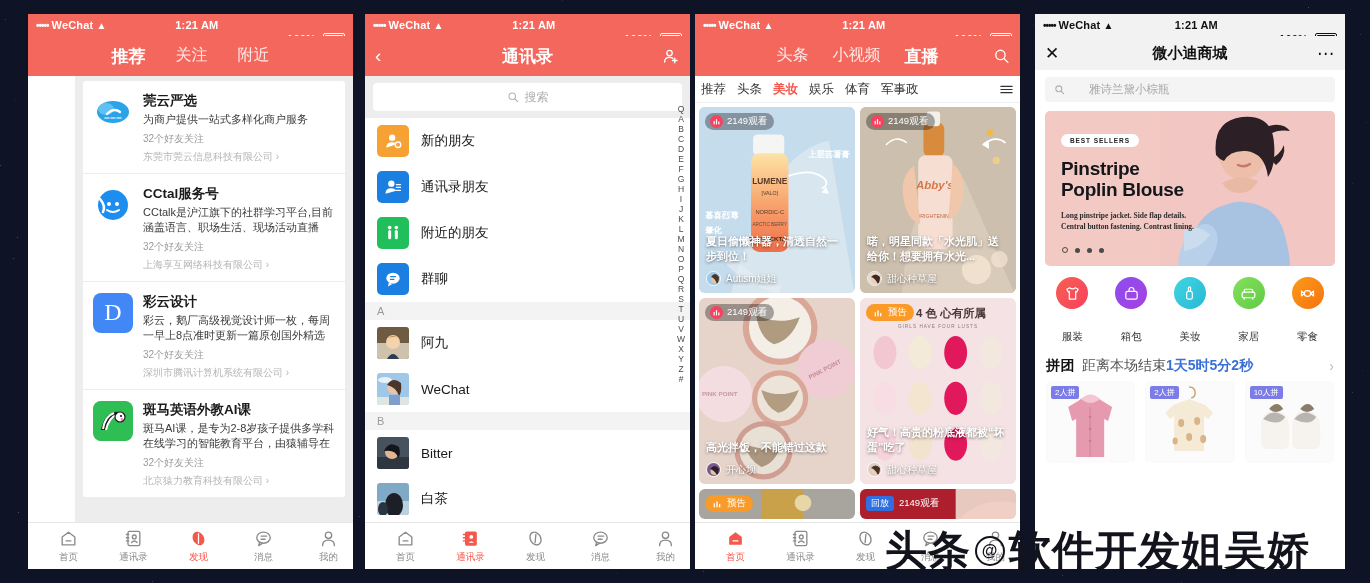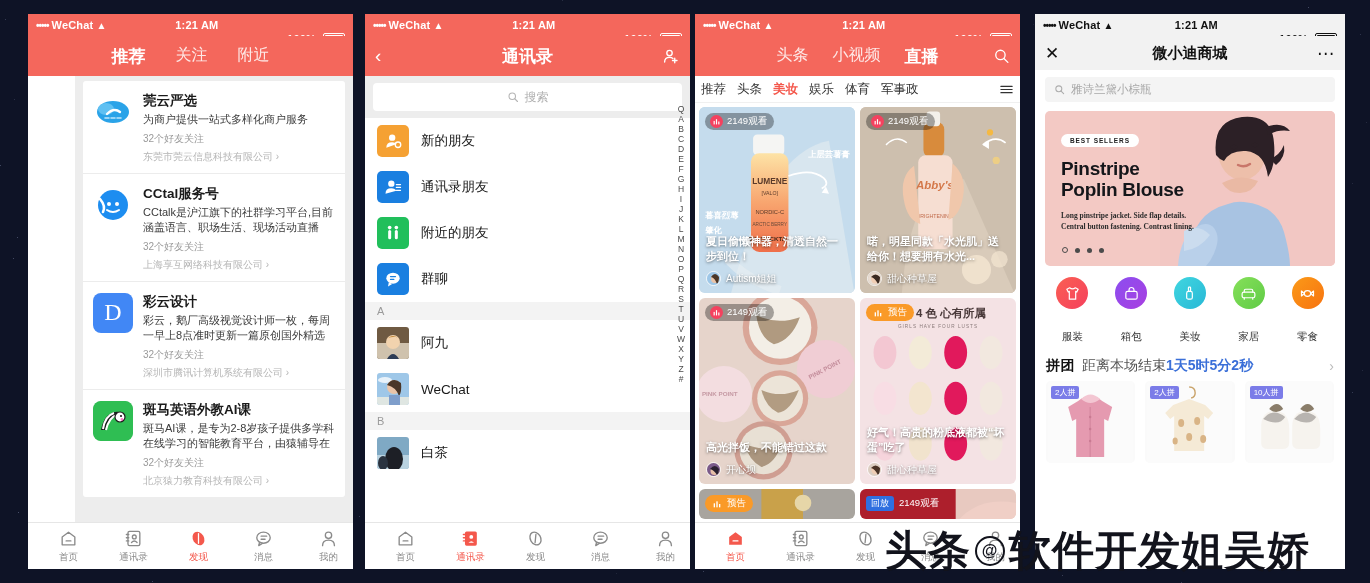--- a/index.html
+++ b/index.html
@@ -126,21 +126,21 @@
     position:absolute; left:7px; bottom:7px; display:flex; align-items:center; gap:5px;
     color:#fff; font-size:10px; text-shadow:0 1px 3px rgba(0,0,0,.6);
   }
   .vav { width:15px; height:15px; border-radius:50%; overflow:hidden; border:1px solid rgba(255,255,255,.8); }
 
   
   .p4nav { background:#f2f2f2; height:34px; flex:none; display:flex; align-items:center; justify-content:center; position:relative; color:#111;}
   .p4nav .t { font-size:15px; font-weight:bold; }
   .p4body { flex:1; background:#fff; overflow:hidden; padding-bottom:2px; }
   .p4search { padding:7px 10px 5px; }
-  .p4searchbox { background:#f4f4f4; border-radius:4px; height:25px; display:flex; align-items:center; gap:6px; padding:0 9px; color:#a8a8a8; font-size:11.5px;}
+  .p4searchbox { background:#f4f4f4; border-radius:4px; height:25px; display:flex; align-items:center; gap:24px; padding:0 9px; color:#a8a8a8; font-size:11.5px;}
   .banner { margin:4px 10px 0; border-radius:5px; overflow:hidden; height:155px; position:relative; background:#f3c9c4;}
   .bn-left { position:absolute; left:16px; top:18px; width:150px; }
   .bn-pill { display:inline-block; background:#fff; border-radius:10px; padding:3px 9px; font-size:6.5px; letter-spacing:.9px; font-weight:bold; color:#222;}
   .bn-h { font-size:19px; font-weight:bold; color:#14161a; line-height:1.12; margin-top:11px; letter-spacing:-.3px;}
   .bn-p { font-size:7.5px; color:#2b2b2b; line-height:1.5; margin-top:9px; font-family:"Liberation Serif", serif; font-weight:bold;}
   .bn-dots { position:absolute; left:17px; bottom:13px; display:flex; gap:7px; align-items:center;}
   .bn-dots b { width:5px;height:5px;border-radius:50%; background:#4b4b4b; display:block;}
   .bn-dots b.o { background:transparent; border:1px solid #4b4b4b; width:6px;height:6px;}
   .bn-model { position:absolute; right:0; top:0; bottom:0; width:175px; }
 
@@ -590,20 +590,31 @@
               <rect x="12" y="22" width="11" height="10" fill="#7f9ecb"></rect>
             </svg>
         </div>
         <div class="ct-name">WeChat</div>
       </div>
 
       <div class="ct-sec">B</div>
       <div class="ct-row">
         <div class="ct-avatar">
           <svg width="32" height="32" viewBox="0 0 32 32">
+              <rect width="32" height="32" fill="#46525e"></rect>
+              <path d="M0 20 h32 v12 H0z" fill="#2e3740"></path>
+              <circle cx="15" cy="15" r="7" fill="#e3b591"></circle>
+              <path d="M7 14 q5 -11 15 -4 q2 8 -1 11 q-2 -9 -14 -7z" fill="#15161a"></path>
+            </svg>
+        </div>
+        <div class="ct-name">Bitter</div>
+      </div>
+      <div class="ct-row">
+        <div class="ct-avatar">
+          <svg width="32" height="32" viewBox="0 0 32 32">
               <rect width="32" height="32" fill="#7fa9c4"></rect>
               <rect y="18" width="32" height="14" fill="#b9d2e0"></rect>
               <ellipse cx="17" cy="22" rx="9" ry="12" fill="#1d1f26"></ellipse>
               <ellipse cx="6" cy="26" rx="5" ry="7" fill="#2a3340"></ellipse>
             </svg>
         </div>
         <div class="ct-name">白茶</div>
       </div>
 
       <div class="alpha" id="alphabar">

